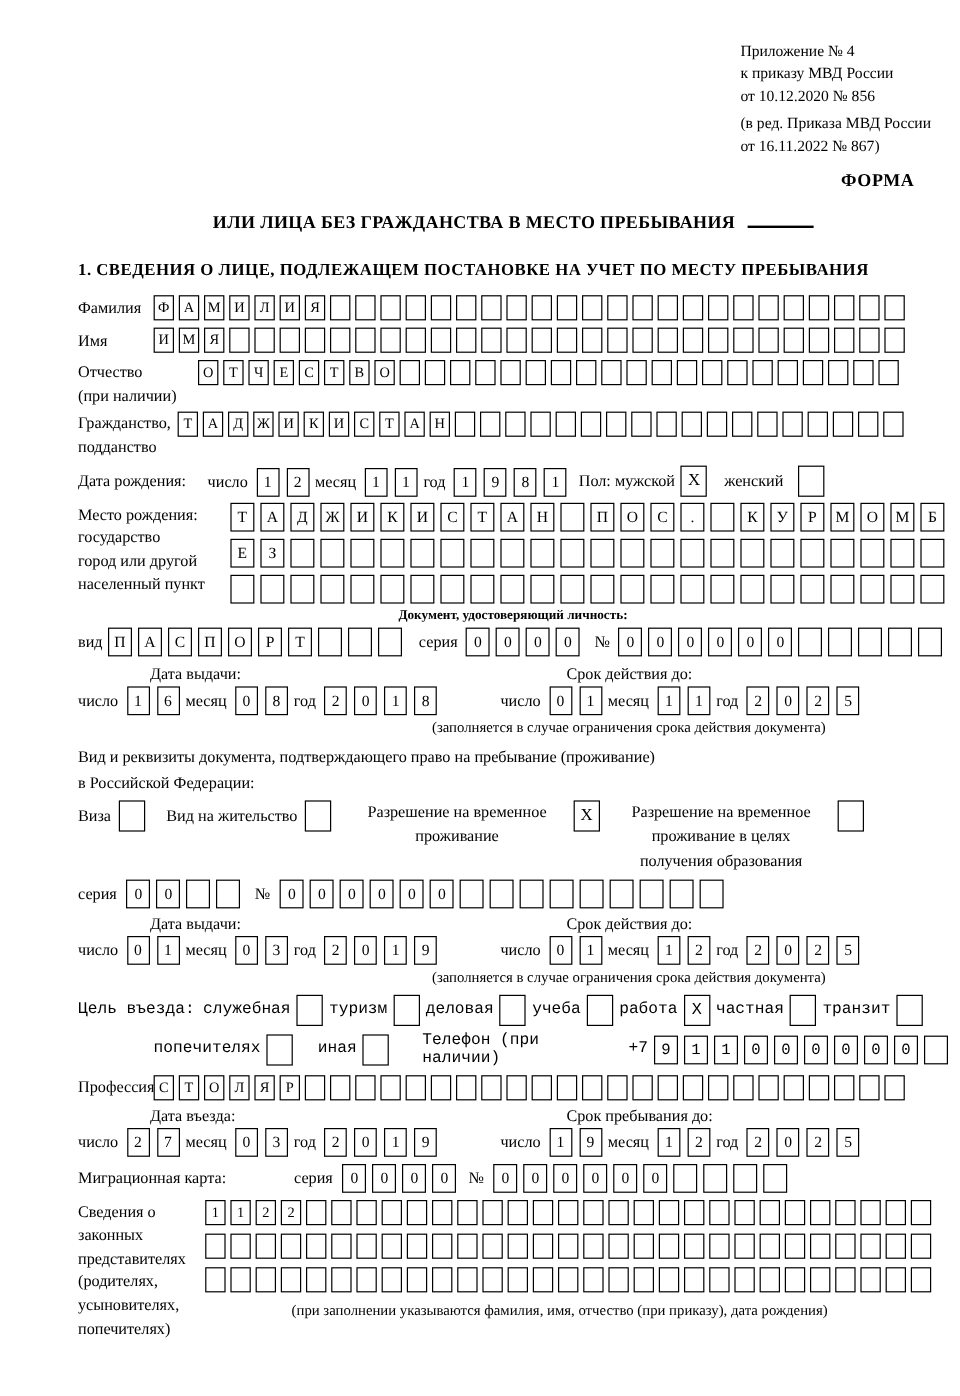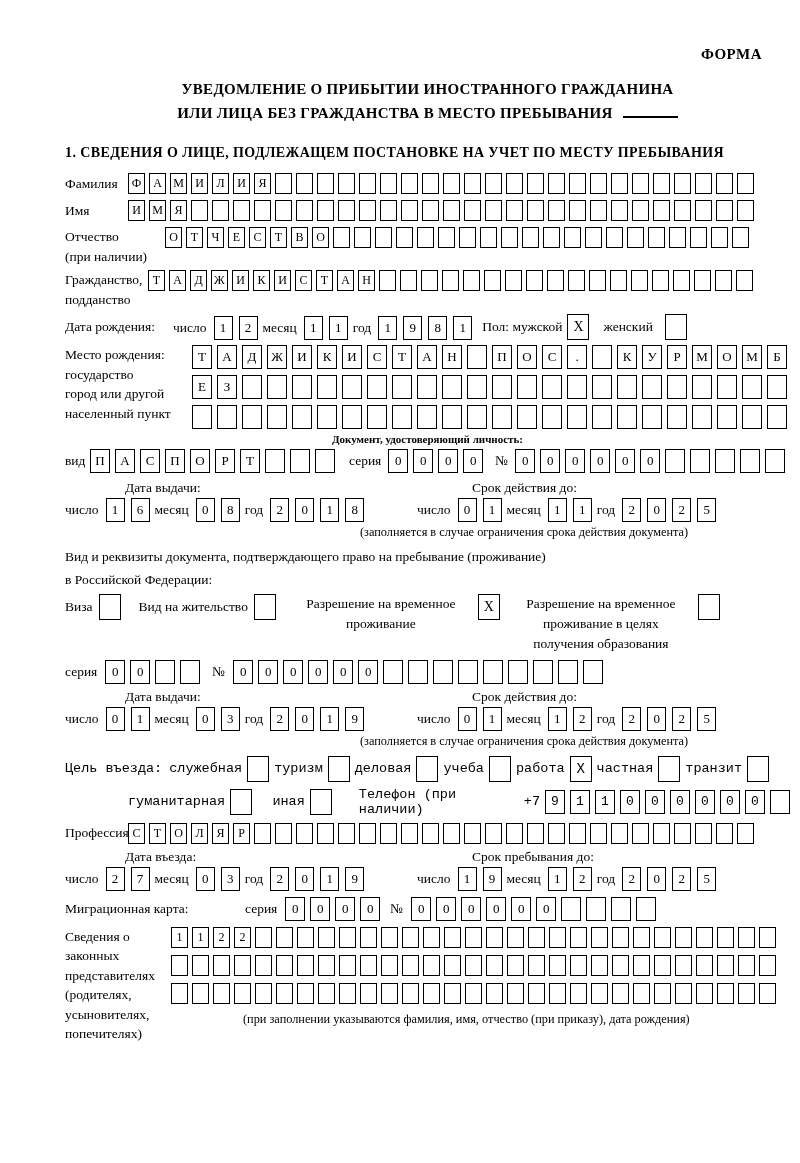--- a/index.html
+++ b/index.html
@@ -66,25 +66,33 @@
   .indent63 { margin-left:63px; }
   .gap12 { width:12px; } .gap20 { width:20px; }
 
   .final-note { font-size:12.3px; margin-top:8px; margin-left:72px; }
 </style>
 </head>
 <body>
 
 <div class="page">
 
+  <div class="annex">
+    <div>Приложение № 4</div>
+    <div>к приказу МВД России</div>
+    <div>от 10.12.2020 № 856</div>
+    <div class="annex-sub">
+      <div>(в ред. Приказа МВД России</div>
+      <div>от 16.11.2022 № 867)</div>
+    </div>
+  </div>
 
   <div class="forma">ФОРМА</div>
 
   <div class="title">
-    <div>УВЕДОМЛЕНИЕ О ПРИБЫТИИ ИНОСТРАННОГО ГРАЖДАНИНА</div>
     <div><span>ИЛИ ЛИЦА БЕЗ ГРАЖДАНСТВА В МЕСТО ПРЕБЫВАНИЯ</span><span class="uline"></span></div>
   </div>
 
   <div class="sec">1. СВЕДЕНИЯ О ЛИЦЕ, ПОДЛЕЖАЩЕМ ПОСТАНОВКЕ НА УЧЕТ ПО МЕСТУ ПРЕБЫВАНИЯ</div>
 
   <div class="frow" style="margin-top:12px;">
     <div class="flabel w63">Фамилия</div>
     <div class="cells">
         <span class="cell">Ф</span>
         <span class="cell">А</span>
@@ -543,21 +551,21 @@
     <span class="cbox"></span>
     <span>работа</span>
     <span class="cbox">X</span>
     <span>частная</span>
     <span class="cbox"></span>
     <span>транзит</span>
     <span class="cbox"></span>
   </div>
 
   <div class="purpose-row indent63" style="margin-top:5px;">
-    <span>гуманитарная</span>
+    <span>попечителях</span>
     <span class="cbox"></span>
     <span class="gap12"></span>
     <span>иная</span>
     <span class="cbox"></span>
     <span class="gap20"></span>
     <span>Телефон (при наличии)</span>
     <span class="gap12"></span>
     <span>+7</span>
     <div class="cells lg">
         <span class="cell">9</span>

